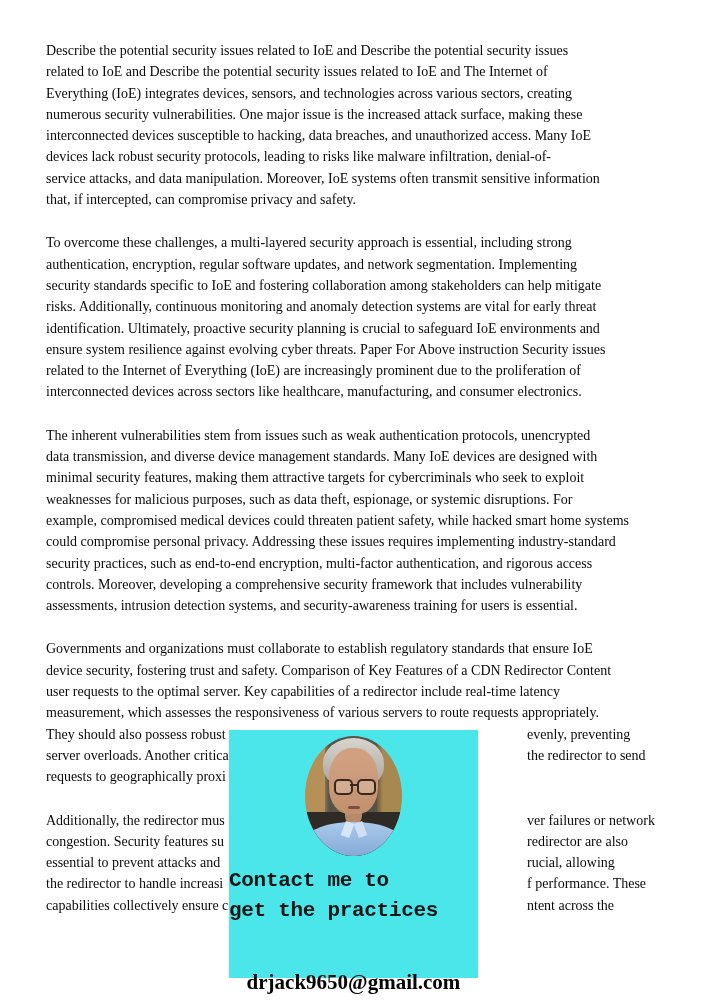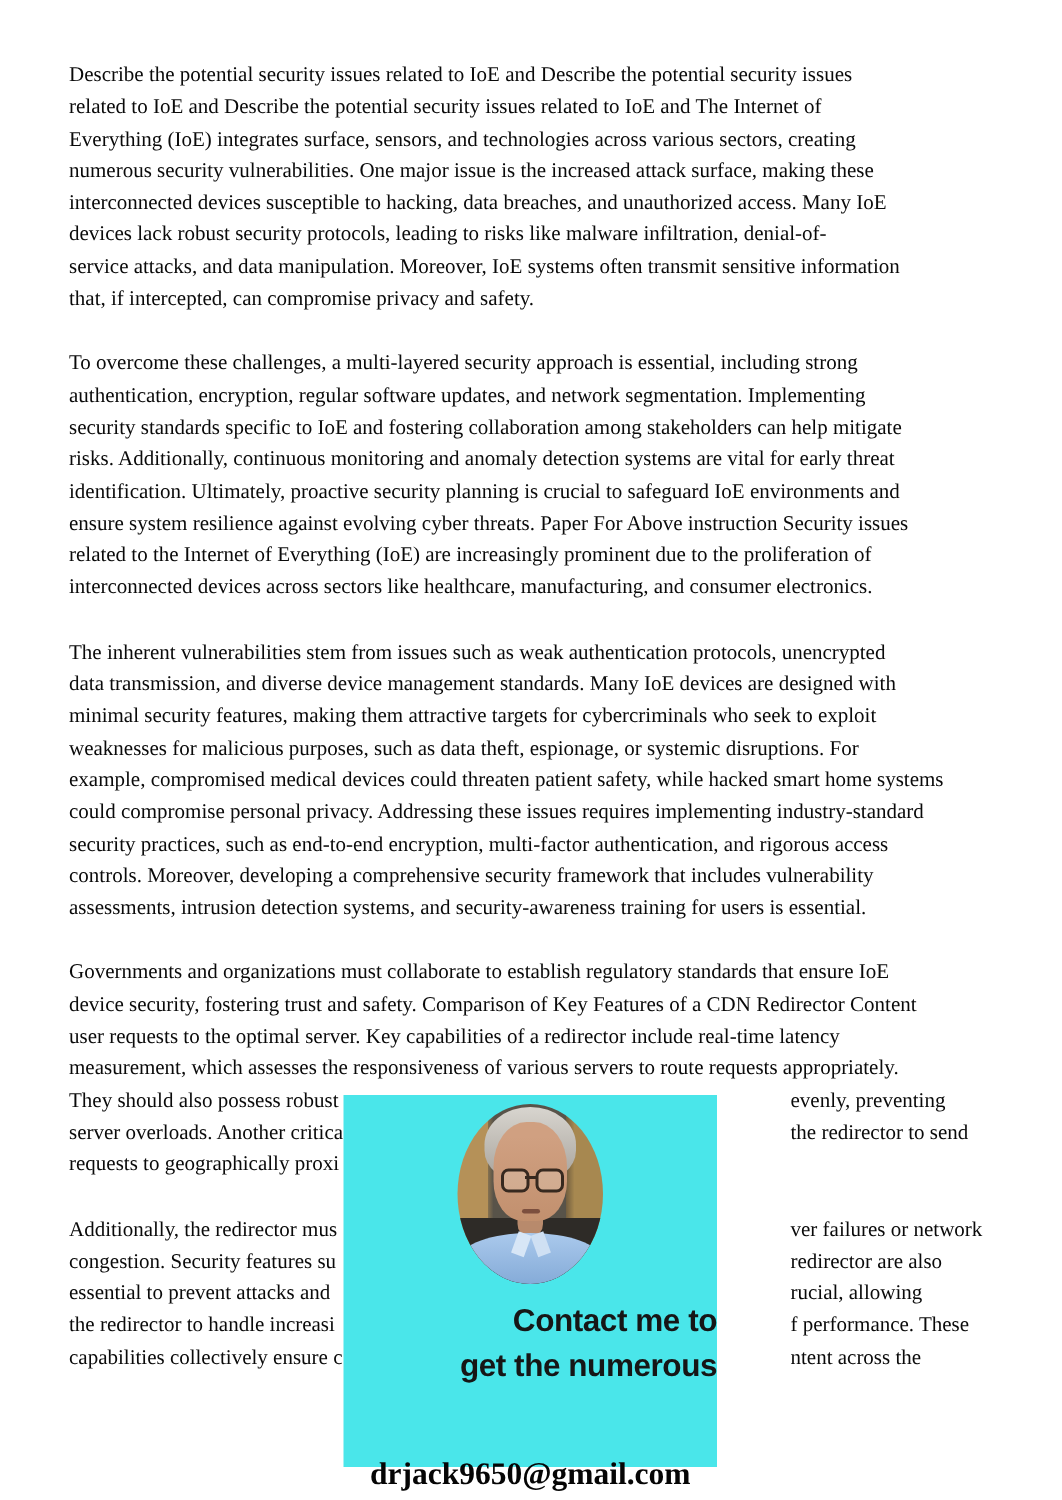--- a/index.html
+++ b/index.html
@@ -17,22 +17,22 @@
   .line{
     position:relative;height:21.3px;line-height:21.3px;white-space:nowrap;
   }
   .frag-right{position:absolute;left:443px;top:0;margin-left:38px;}
   
   .card{
     position:absolute;left:229px;top:730px;width:249px;height:248px;
     background:#4ae6ea;
   }
   .headline{
-    position:absolute;top:136px;left:0;width:100%;text-align:right;
-    font-family:Liberation Sans, sans-serif;font-weight:bold;
+    position:absolute;top:136px;left:0;width:100%;text-align:left;
+    font-family:Liberation Mono, monospace;font-weight:bold;
     font-size:21px;line-height:30px;letter-spacing:-0.3px;color:#161616;
   }
   .email{
     position:absolute;top:201px;left:0;width:100%;text-align:center;
     font-family:"Liberation Serif",serif;font-weight:bold;
     font-size:21px;color:#050505;margin-top:39px;
   }
   
   .photo{
     position:absolute;left:76px;top:6px;width:97px;height:120px;
@@ -55,21 +55,21 @@
 </style>
 </head>
 <body style="background: rgb(255, 255, 255);">
 
 <main class="doc">
 
   <section class="doc-text" style="color: rgb(10, 10, 10);">
     <div class="para">
         <div class="line">Describe the potential security issues related to IoE and Describe the potential security issues</div>
         <div class="line">related to IoE and Describe the potential security issues related to IoE and The Internet of</div>
-        <div class="line">Everything (IoE) integrates surface, sensors, and technologies across various sectors, creating</div>
+        <div class="line">Everything (IoE) integrates devices, sensors, and technologies across various sectors, creating</div>
         <div class="line">numerous security vulnerabilities. One major issue is the increased attack surface, making these</div>
         <div class="line">interconnected devices susceptible to hacking, data breaches, and unauthorized access. Many IoE</div>
         <div class="line">devices lack robust security protocols, leading to risks like malware infiltration, denial-of-</div>
         <div class="line">service attacks, and data manipulation. Moreover, IoE systems often transmit sensitive information</div>
         <div class="line">that, if intercepted, can compromise privacy and safety.</div>
       </div>
     <div class="para">
         <div class="line">To overcome these challenges, a multi-layered security approach is essential, including strong</div>
         <div class="line">authentication, encryption, regular software updates, and network segmentation. Implementing</div>
         <div class="line">security standards specific to IoE and fostering collaboration among stakeholders can help mitigate</div>
@@ -117,18 +117,18 @@
       <div class="ph-lens l"></div>
       <div class="ph-lens r"></div>
       <div class="ph-bridge"></div>
       <div class="ph-mouth"></div>
       <div class="ph-shirt"></div>
       <div class="ph-collar-l"></div>
       <div class="ph-collar-r"></div>
     </div>
     <div class="headline" style="color: rgb(22, 22, 22);">
       <div>Contact me to</div>
-      <div>get the numerous</div>
+      <div>get the practices</div>
     </div>
     <div class="email" style="color: rgb(5, 5, 5);">drjack9650@gmail.com</div>
   </aside>
 
 </main>
 
 </body></html>

